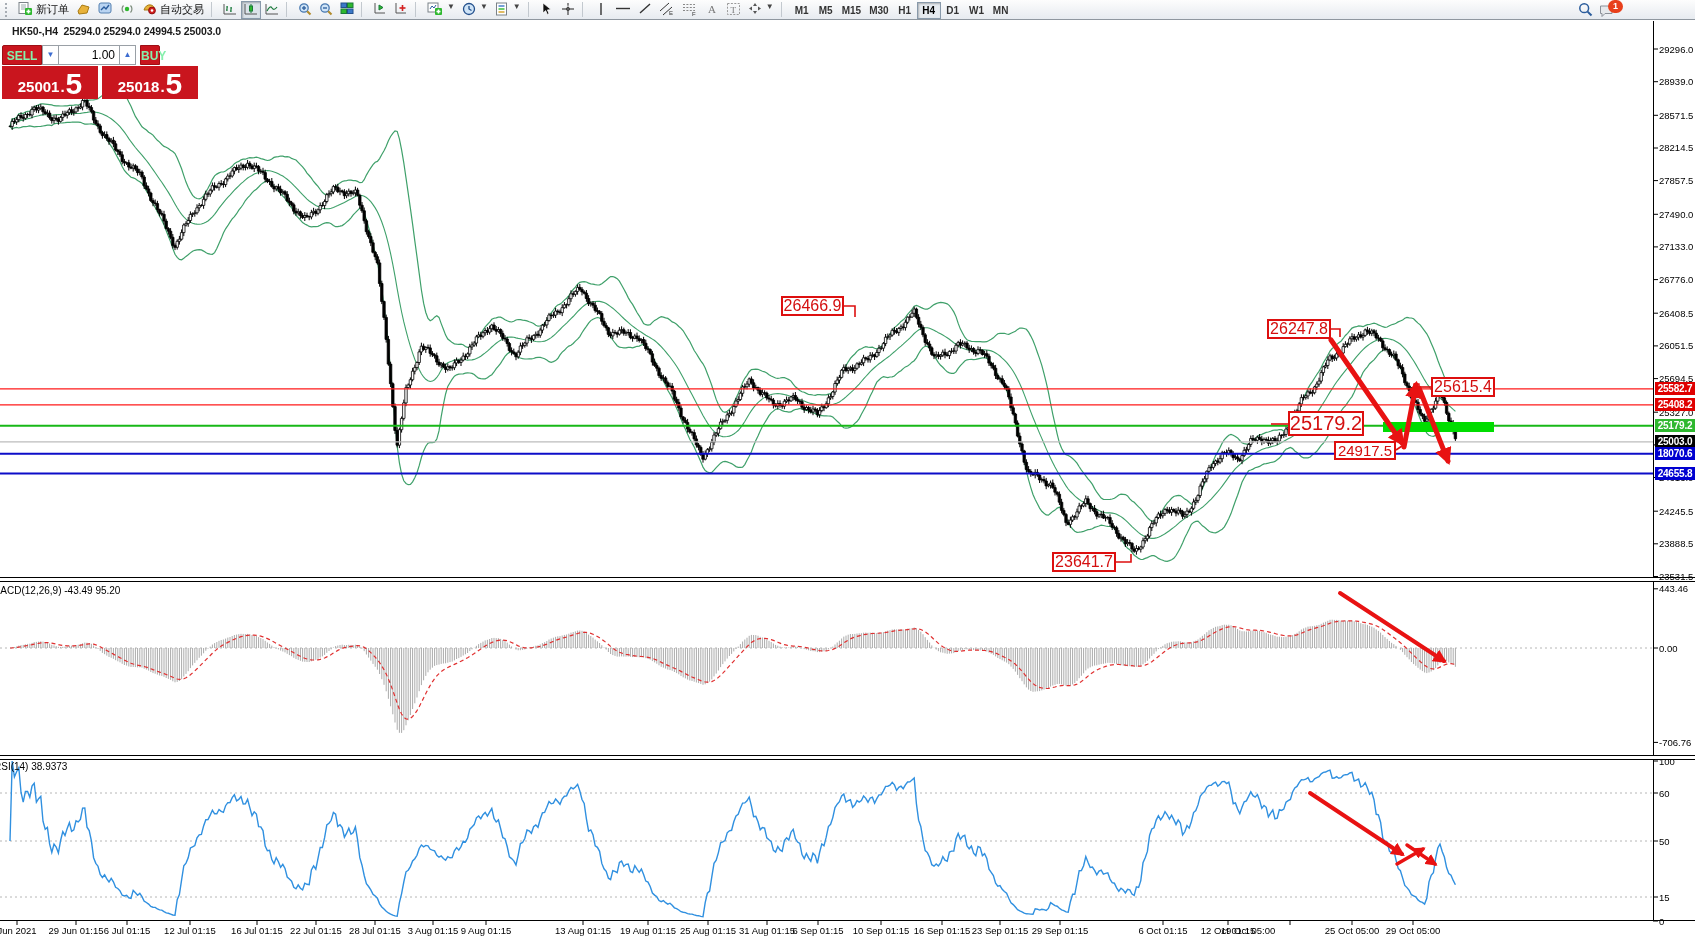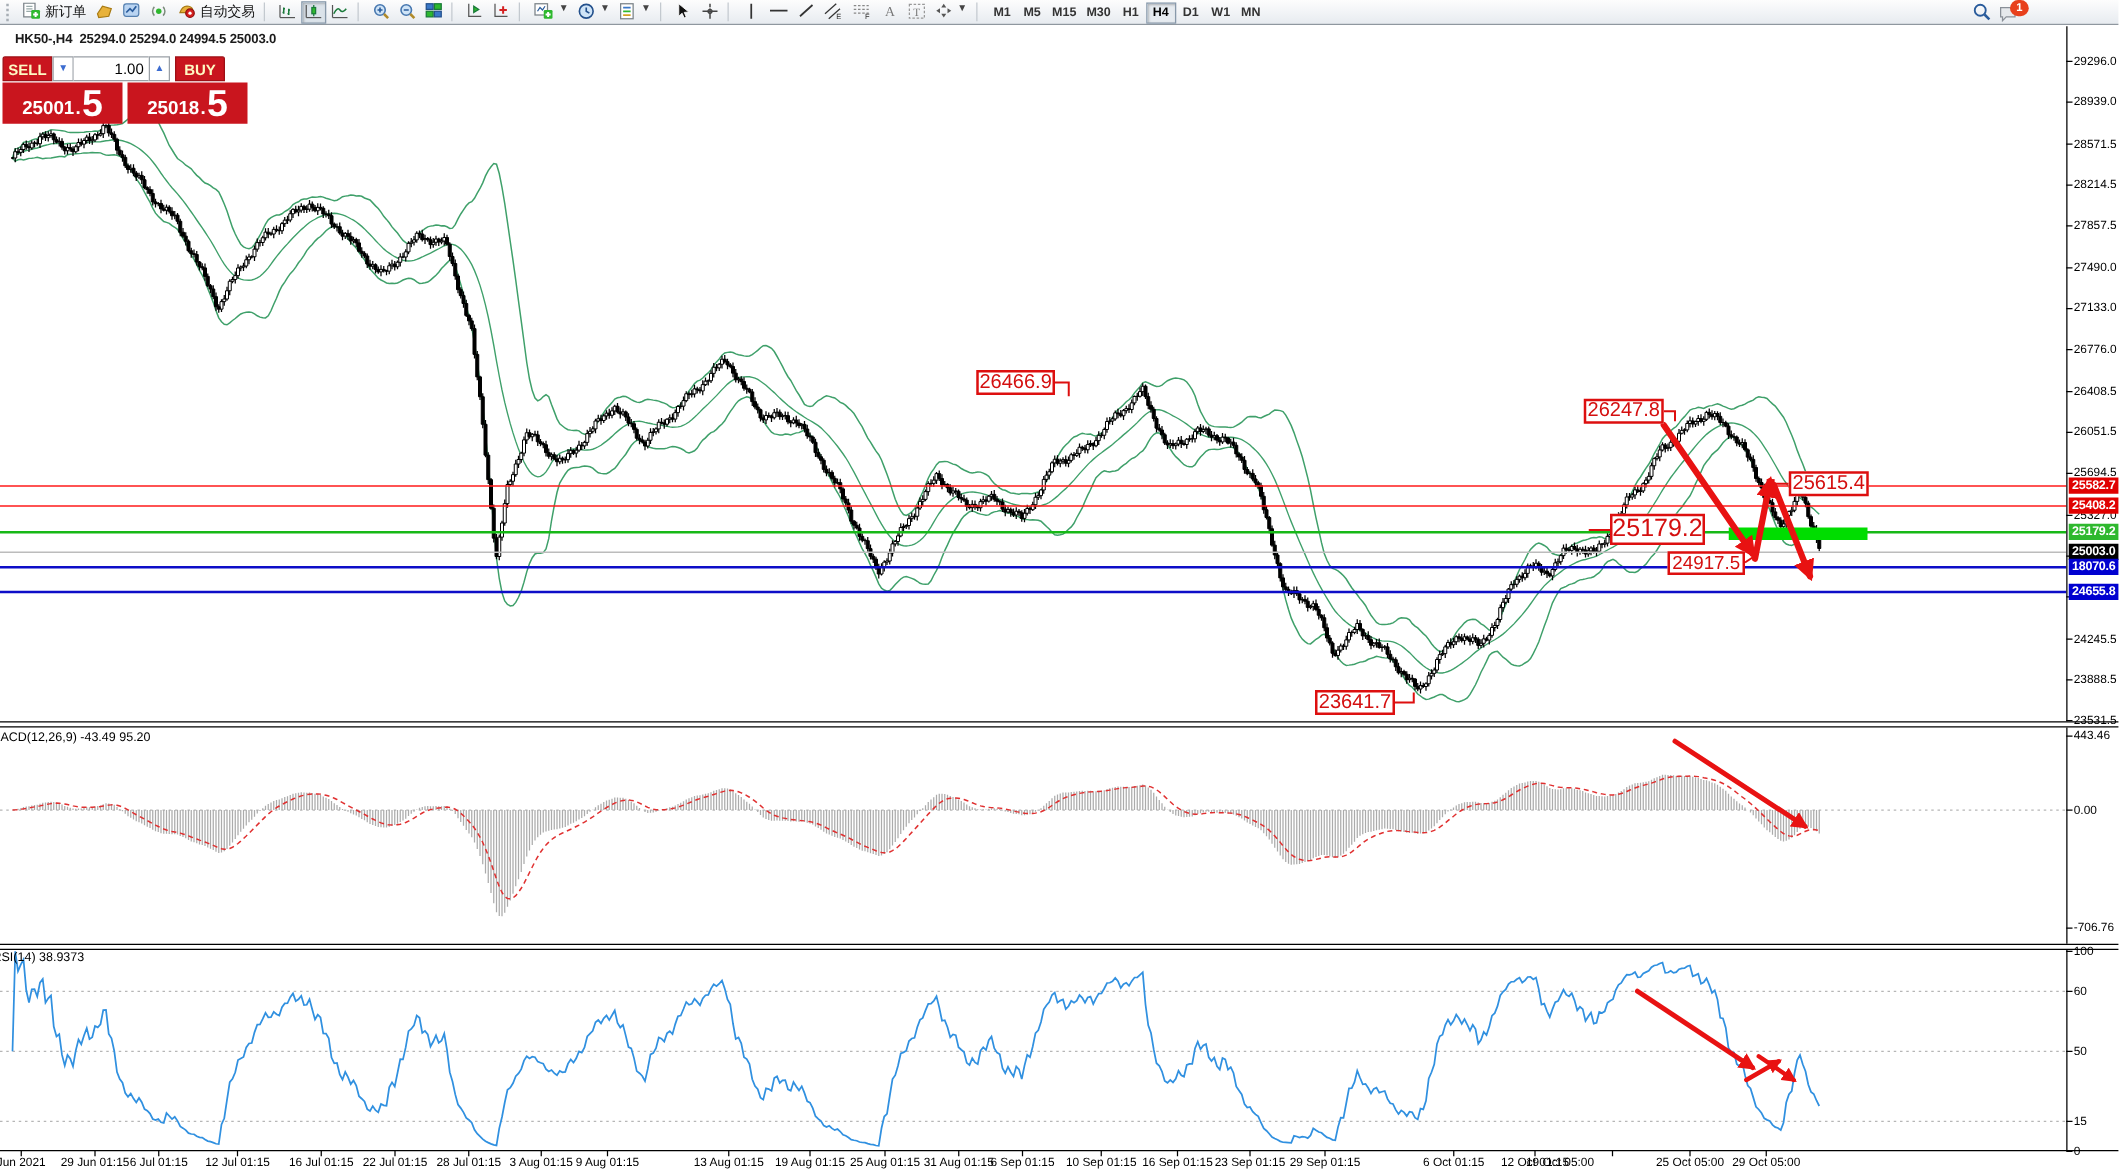--- a/index.html
+++ b/index.html
@@ -33,24 +33,24 @@
   .xlab{position:absolute;top:925px;z-index:2;font:9.5px "Liberation Sans",sans-serif;color:#000;
         transform:translateX(-50%);white-space:nowrap;}
   .ann{position:absolute;z-index:3;border:2px solid #dd0f0f;background:#fff;color:#d40f0f;
        display:flex;align-items:center;justify-content:center;white-space:nowrap;box-sizing:border-box;}
   .divider{position:absolute;left:0;width:1695px;height:3px;background:#fff;
        border-top:1px solid #000;border-bottom:1px solid #000;z-index:2;box-sizing:content-box;}
   .baseline{position:absolute;left:0;width:1695px;height:0;border-top:1px solid #000;z-index:2;}
   
   .oc{position:absolute;left:2px;top:45px;z-index:5;width:196px;}
   .oc-row1{display:flex;align-items:stretch;height:20px;gap:0;}
-  .oc-btn{background:#c9151e;color:#fef9c3;font:bold 12px/20px "Liberation Sans",sans-serif;
+  .oc-btn{background:#c9151e;color:#86efac;font:bold 12px/20px "Liberation Sans",sans-serif;
           text-align:center;border:1px solid #9d0f15;box-sizing:border-box;}
   .oc-sell{width:40px;border-radius:2px 0 0 0;}
-  .oc-buy{width:40px;margin-left:4px;border-radius:0 2px 0 0;}
+  .oc-buy{width:20px;margin-left:4px;border-radius:0 2px 0 0;}
   .oc-spin{width:17px;background:#fff;border:1px solid #9aa0a6;color:#3c6cd0;
            font:8px/18px "Liberation Sans",sans-serif;text-align:center;box-sizing:border-box;}
   .oc-vol{width:60px;border:1px solid #9aa0a6;border-left:none;border-right:none;
           font:12px "Liberation Sans",sans-serif;text-align:right;padding:0 4px;box-sizing:border-box;}
   .oc-row2{display:flex;margin-top:1px;gap:4px;}
   .oc-price{flex:1;height:33px;background:#c9151e;color:#fff;display:flex;align-items:flex-end;
             justify-content:center;padding-bottom:1px;box-sizing:border-box;}
   .oc-price .main{font:bold 15px/18px "Liberation Sans",sans-serif;margin-bottom:2px;}
   .oc-price .dot{font:bold 15px/18px "Liberation Sans",sans-serif;margin:0 1px 2px 1px;}
   .oc-price .big{font:bold 30px/28px "Liberation Sans",sans-serif;}

